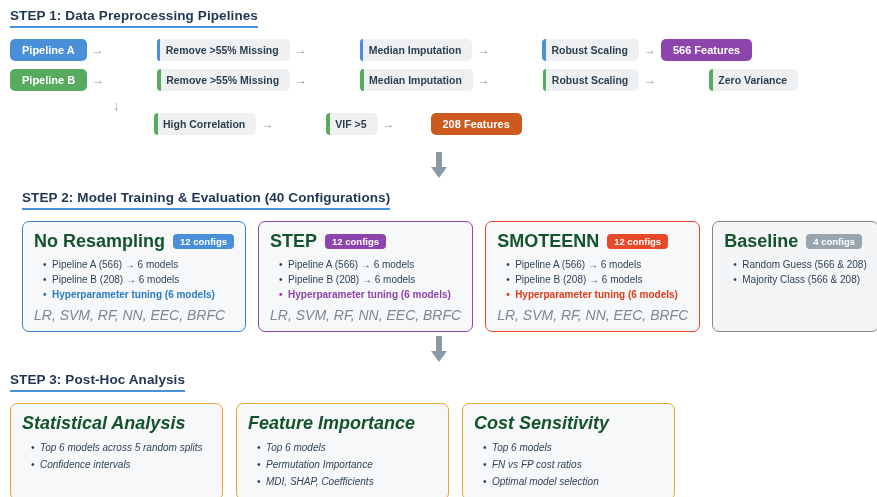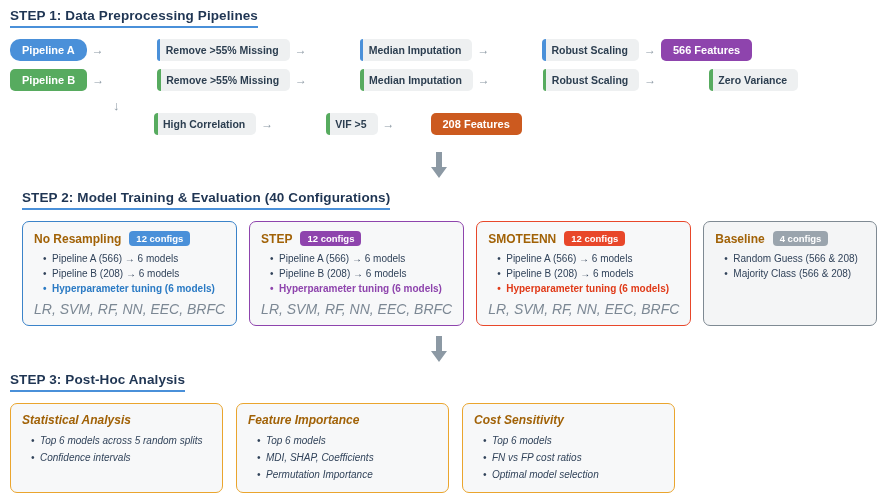--- a/index.html
+++ b/index.html
@@ -51,21 +51,21 @@
     justify-content: center;
     height: 22px;
     padding: 0 12px;
     border-radius: 5px;
     font-size: 11px;
     font-weight: bold;
     color: #ffffff;
     box-sizing: border-box;
     white-space: nowrap;
   }
-  .pill.blue   { background: #4a90d9; border-radius: 10px; }
+  .pill.blue   { background: #4a90d9; }
   .pill.green  { background: #57ab5f; }
   .pill.purple { background: #8e44ad; }
   .pill.orange { background: #cc5a1f; margin-left: 31px; }
 
   .chip {
     display: inline-flex;
     align-items: center;
     height: 22px;
     padding: 0 11px 0 9px;
     background: #eef0f1;
@@ -142,23 +142,23 @@
   .card.b-red    { border-color: #e8472a; }
   .card.b-gray   { border-color: #7f8a93; background: #f4f5f6; }
 
   .card-head {
     display: flex;
     align-items: center;
     gap: 8px;
     margin-bottom: 5px;
   }
   .card-title {
-    font-size: 12px;
-    font-weight: bold;
-    color: #a16207;
+    font-size: 18px;
+    font-weight: bold;
+    color: #14532d;
     white-space: nowrap;
   }
   .badge {
     display: inline-flex;
     align-items: center;
     height: 15px;
     padding: 0 7px;
     border-radius: 4px;
     font-size: 9.5px;
     font-weight: bold;
@@ -354,22 +354,22 @@
         <ul class="bullets">
           <li>Top 6 models across 5 random splits</li>
           <li>Confidence intervals</li>
         </ul>
       </div>
 
       <div class="card3">
         <div class="card-title">Feature Importance</div>
         <ul class="bullets">
           <li>Top 6 models</li>
+          <li>Permutation Importance</li>
           <li>MDI, SHAP, Coefficients</li>
-          <li>Permutation Importance</li>
         </ul>
       </div>
 
       <div class="card3">
         <div class="card-title">Cost Sensitivity</div>
         <ul class="bullets">
           <li>Top 6 models</li>
           <li>FN vs FP cost ratios</li>
           <li>Optimal model selection</li>
         </ul>

